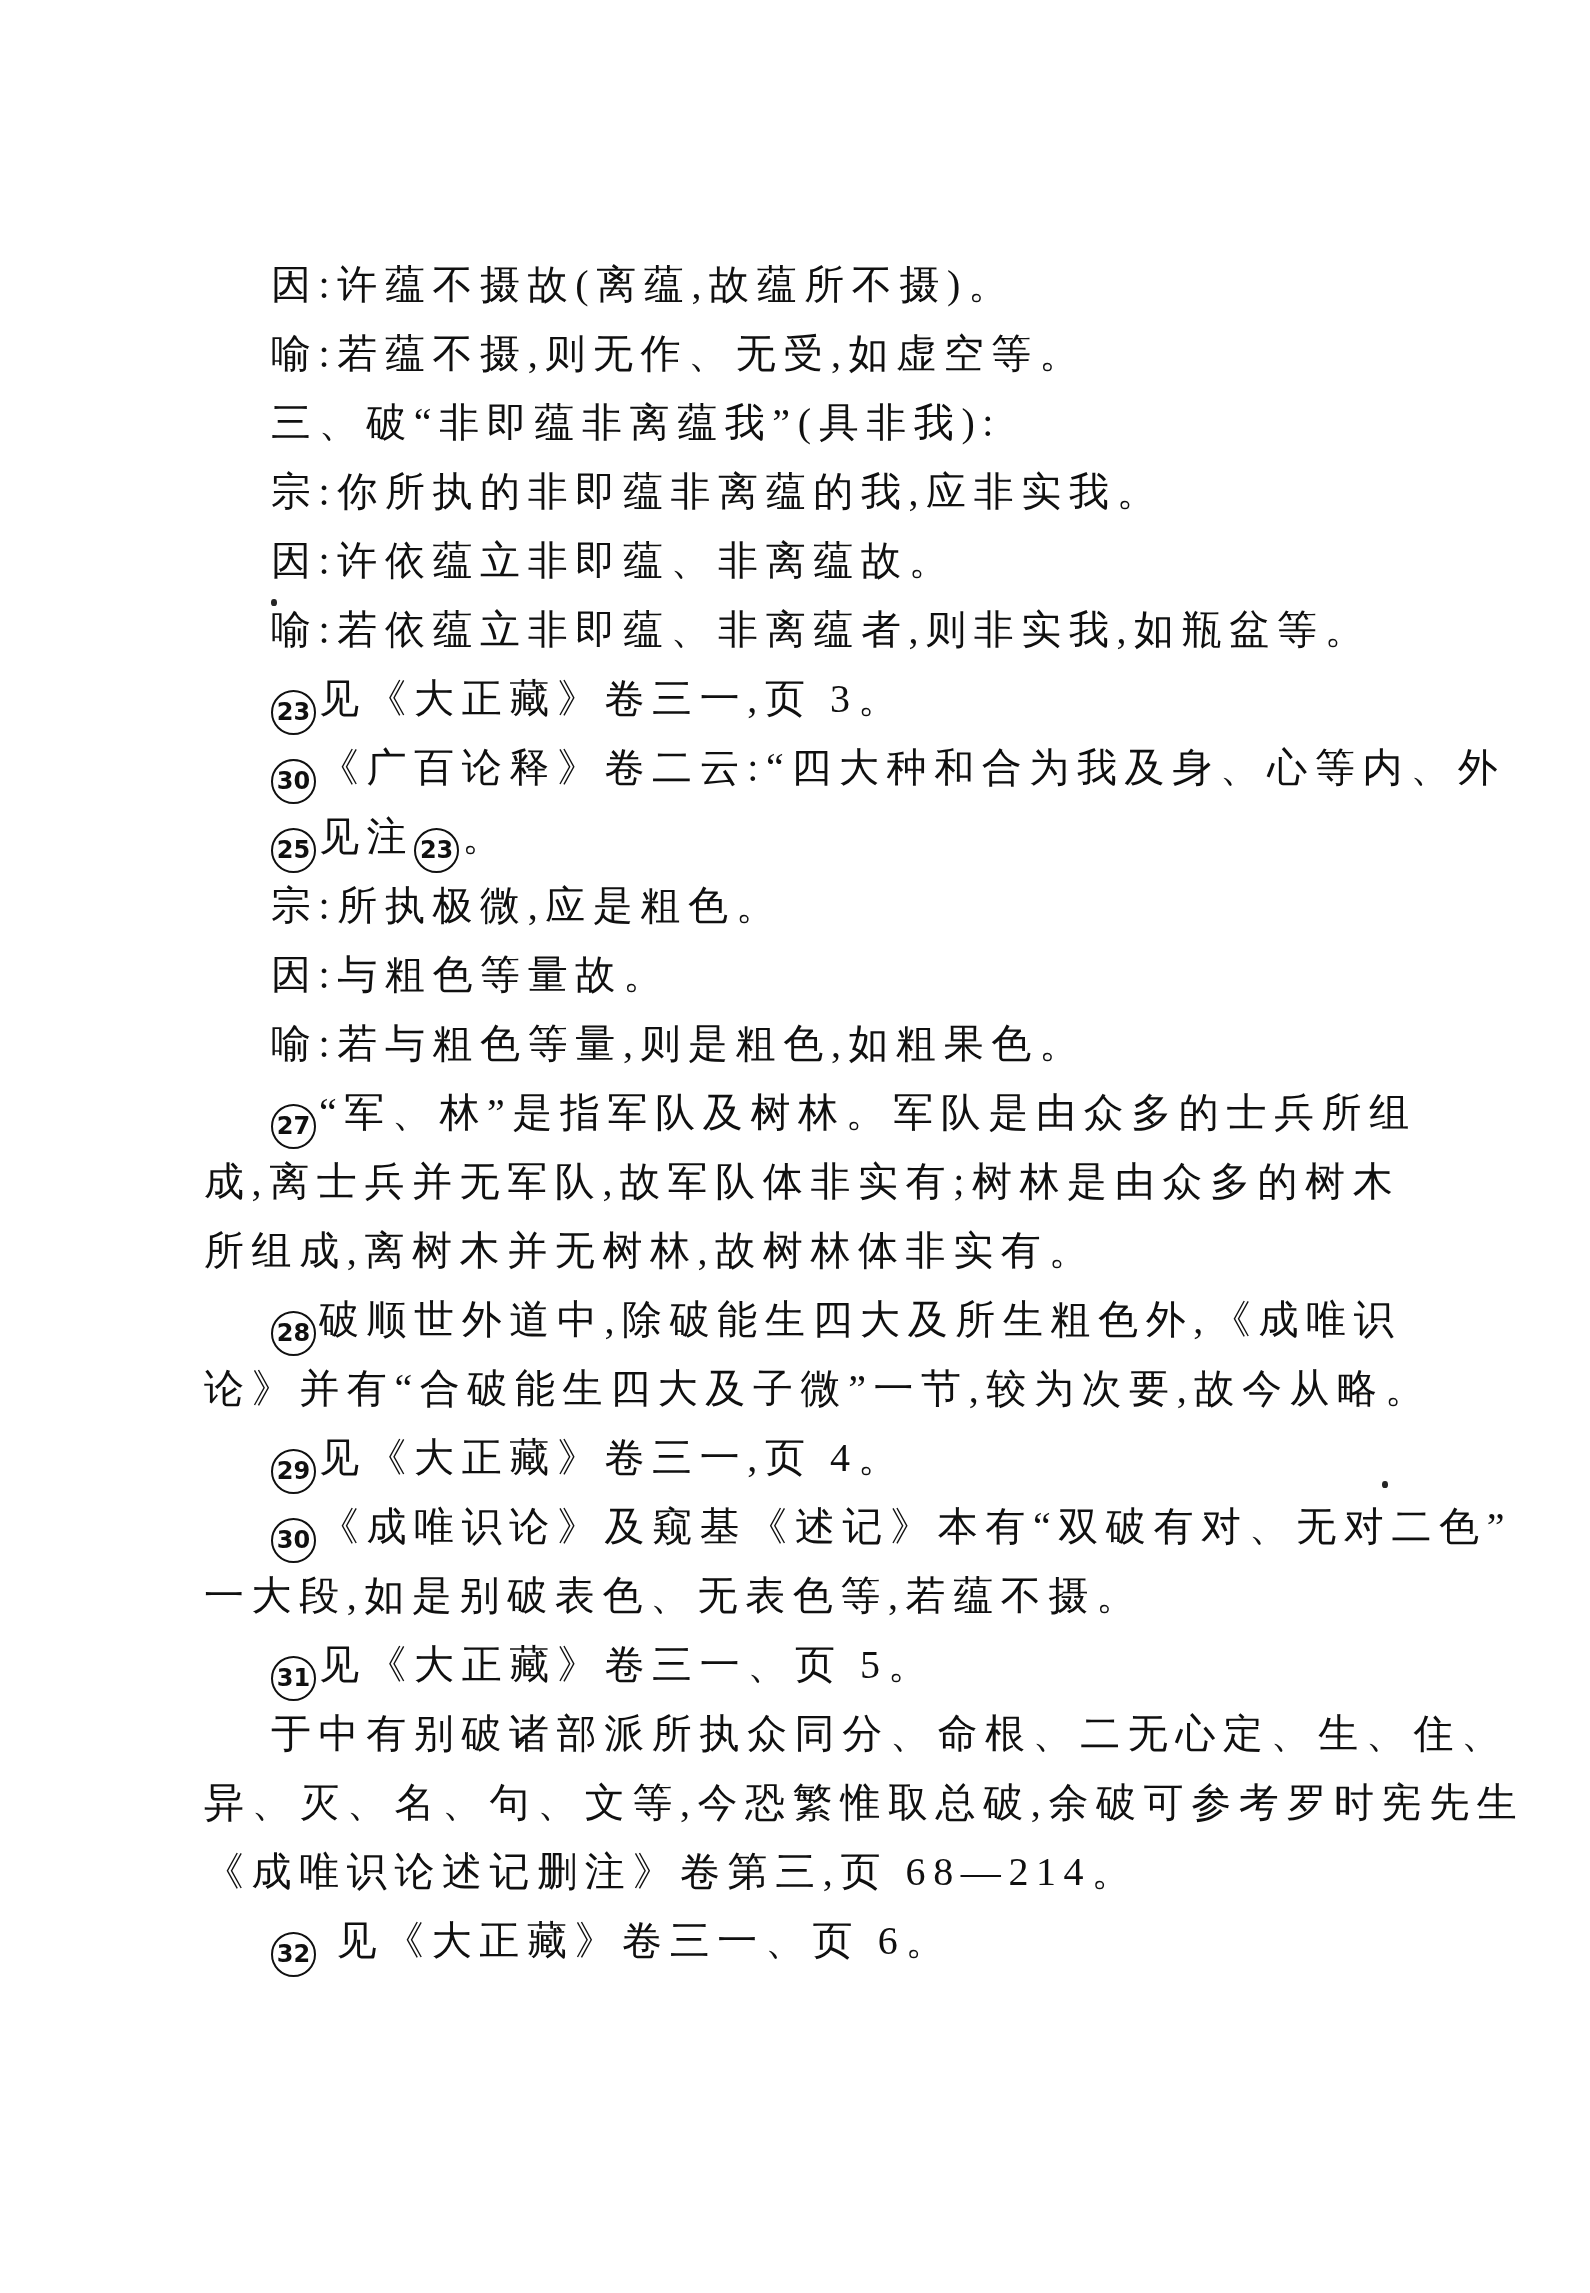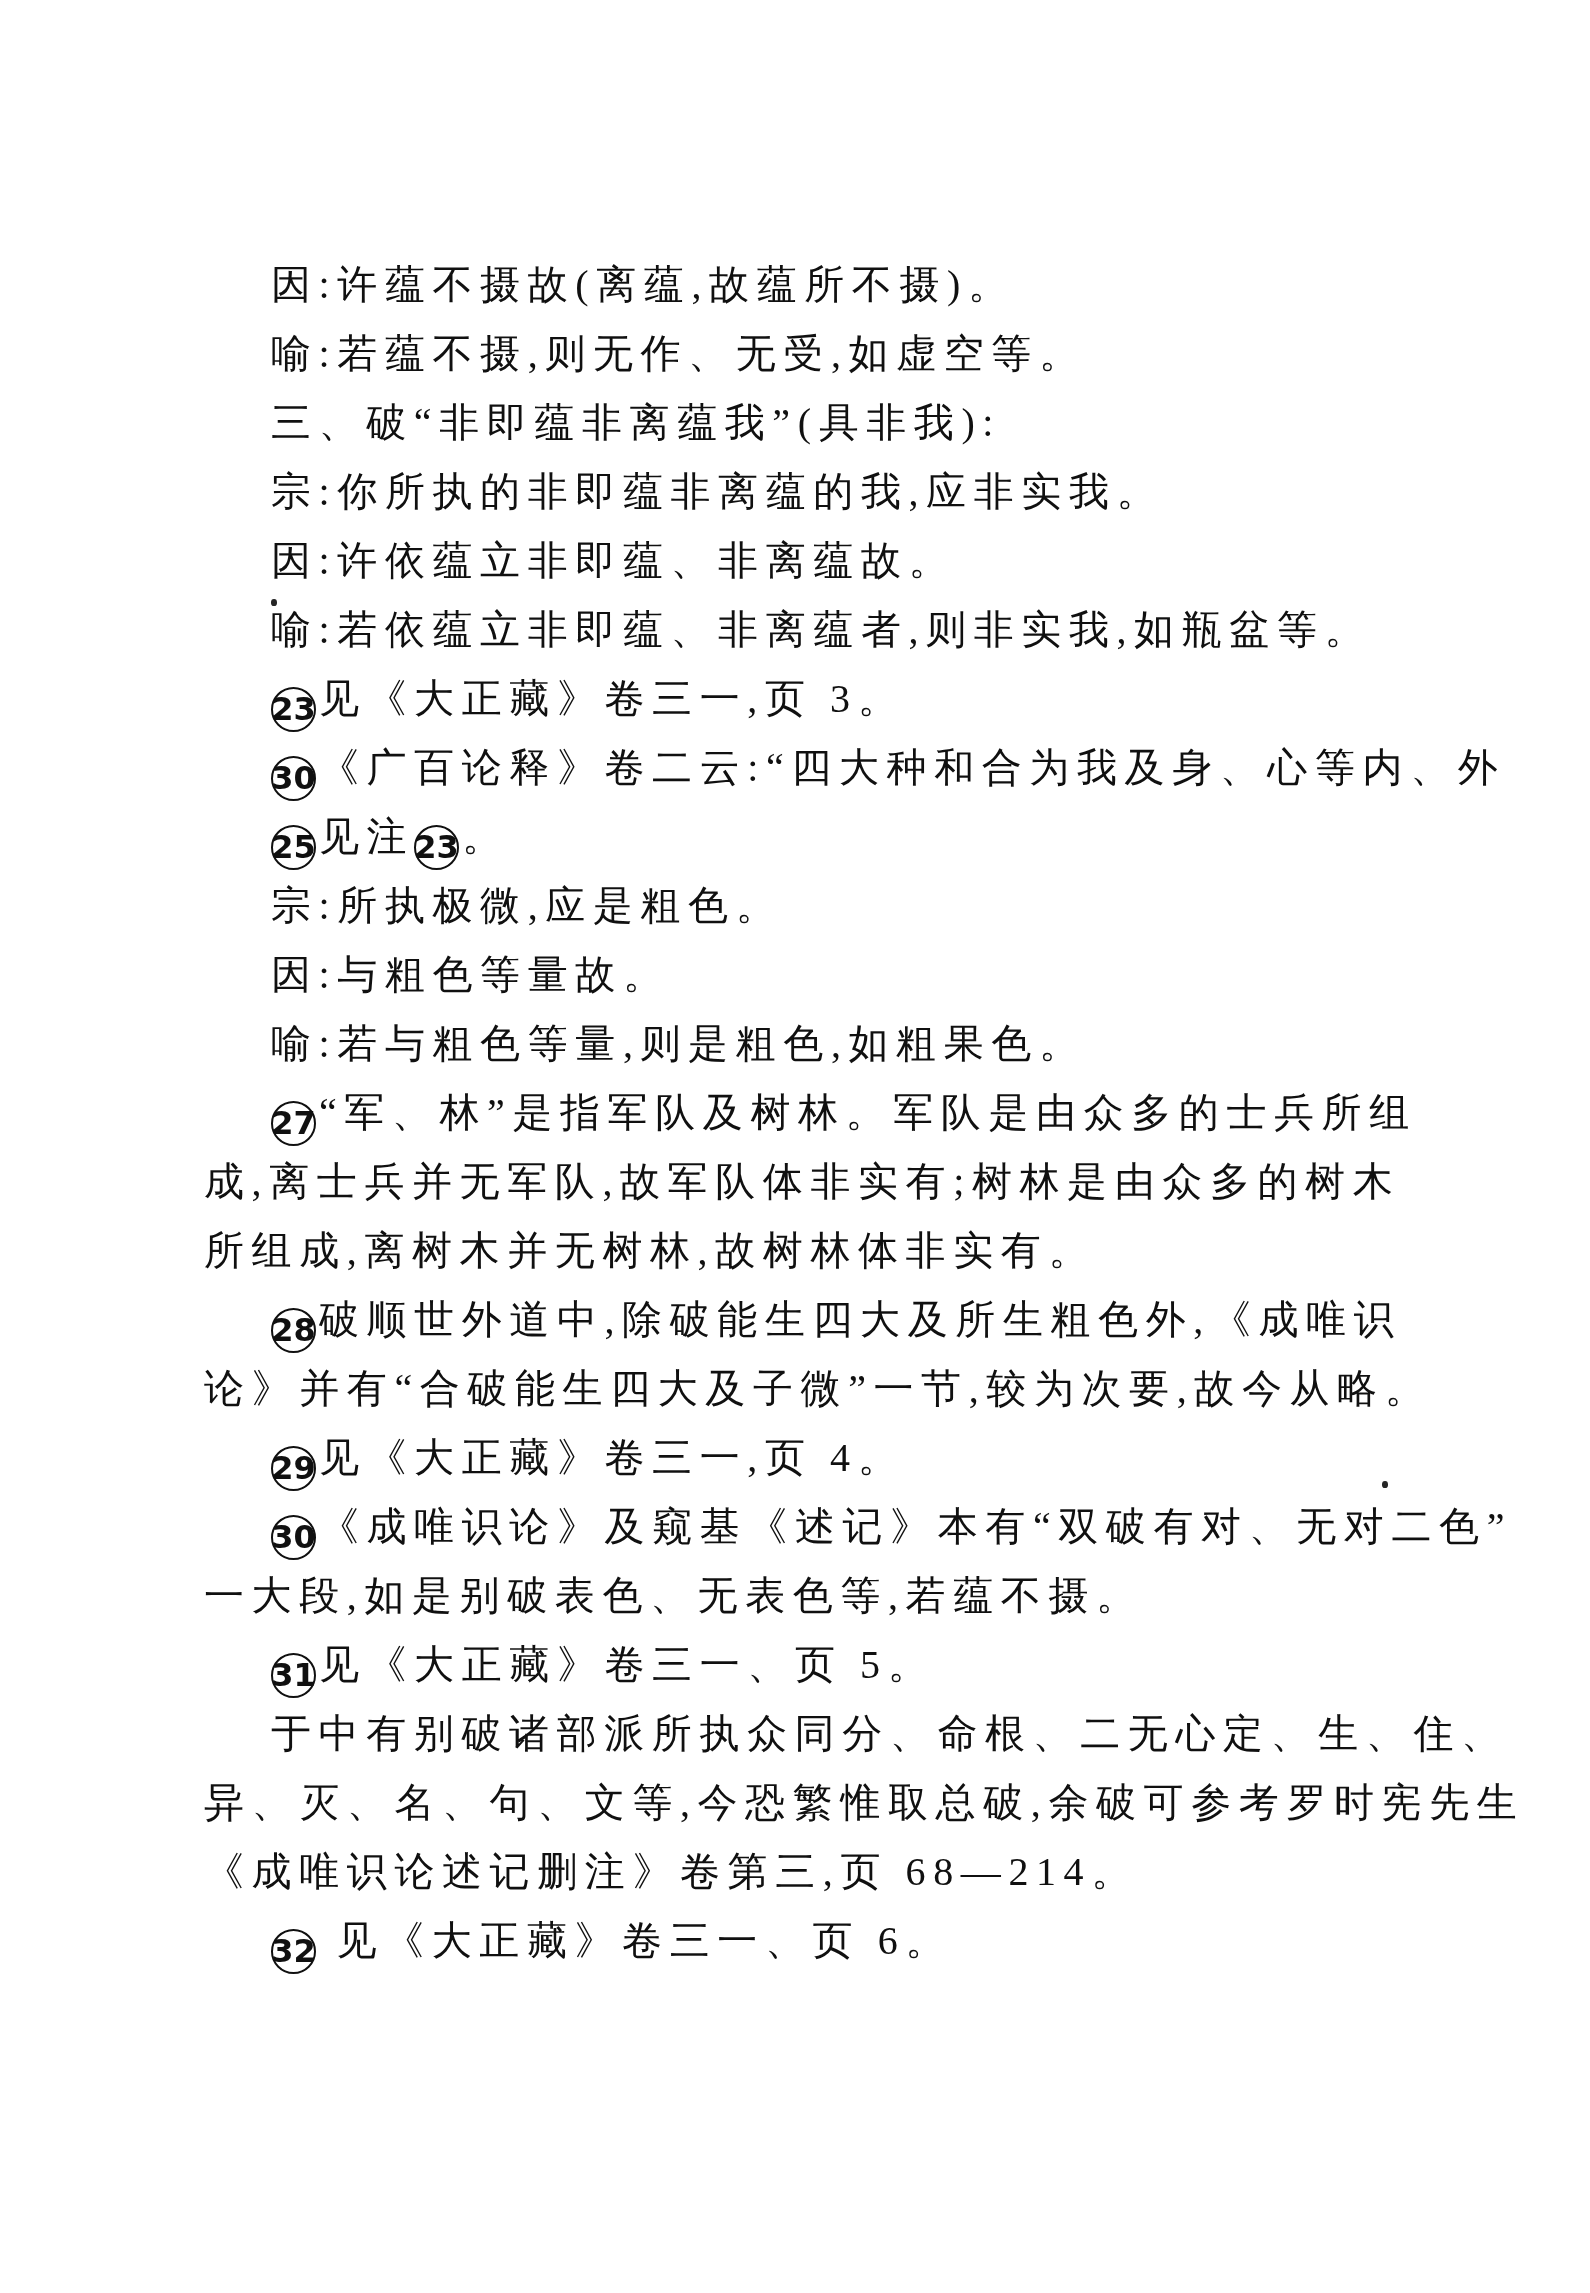--- a/index.html
+++ b/index.html
@@ -60,21 +60,21 @@
   }
   .circled {
     display: inline-flex;
     align-items: center;
     justify-content: center;
     box-sizing: border-box;
     width: 45px;
     height: 45px;
     border: 2.9px solid currentColor;
     border-radius: 50%;
-    font-size: 32px;
+    font-size: 24px;
     font-weight: bold;
     letter-spacing: 0;
     vertical-align: -7.6px;
     margin-right: 2.9px;
     font-family: "DejaVu Sans", sans-serif;
   }
   .stray-dot {
     position: absolute;
     width: 5.7px;
     height: 6.7px;

